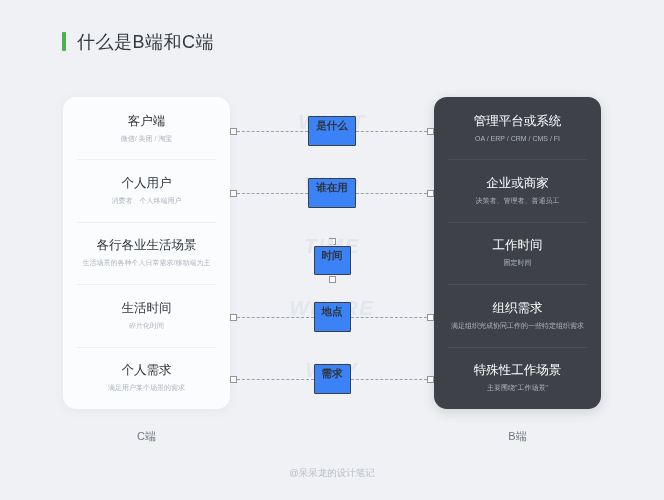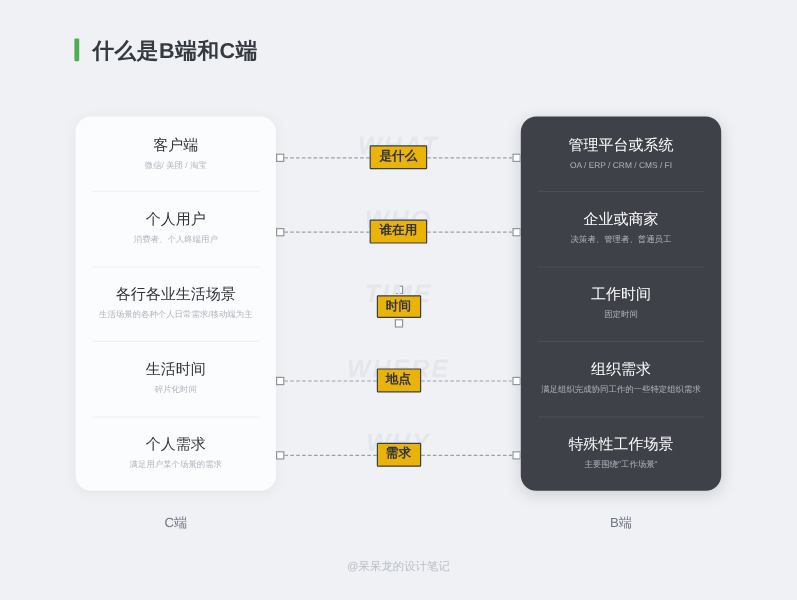--- a/index.html
+++ b/index.html
@@ -26,21 +26,21 @@
     gap: 11px;
   }
   .title-bar {
     width: 4px;
     height: 19px;
     background: #4cb050;
     border-radius: 1px;
   }
   .title-text {
     font-size: 18px;
-    font-weight: bold;
+    font-weight: normal;
     color: #343a40;
     letter-spacing: 0.5px;
     line-height: 1;
   }
 
   
   .card {
     position: absolute;
     top: 97px;
     width: 167px;
@@ -127,25 +127,25 @@
     flex: 0 0 auto;
   }
   .dash {
     flex: 1 1 auto;
     height: 0;
     border-top: 1px dashed #9aa0ab;
   }
   .label-box {
     flex: 0 0 auto;
     border: 1px solid #3a3f47;
-    background: #eab308;
+    background: #3b82f6;
     color: #2f343b;
     font-size: 10.5px;
     font-weight: bold;
-    padding: 2px 7px 3px 7px;
+    padding: 2px 7px 13px 7px;
     line-height: 1.15;
     white-space: nowrap;
     border-radius: 1px;
     position: relative;
     z-index: 2;
   }
   .watermark {
     position: absolute;
     left: 0;
     width: 204px;

